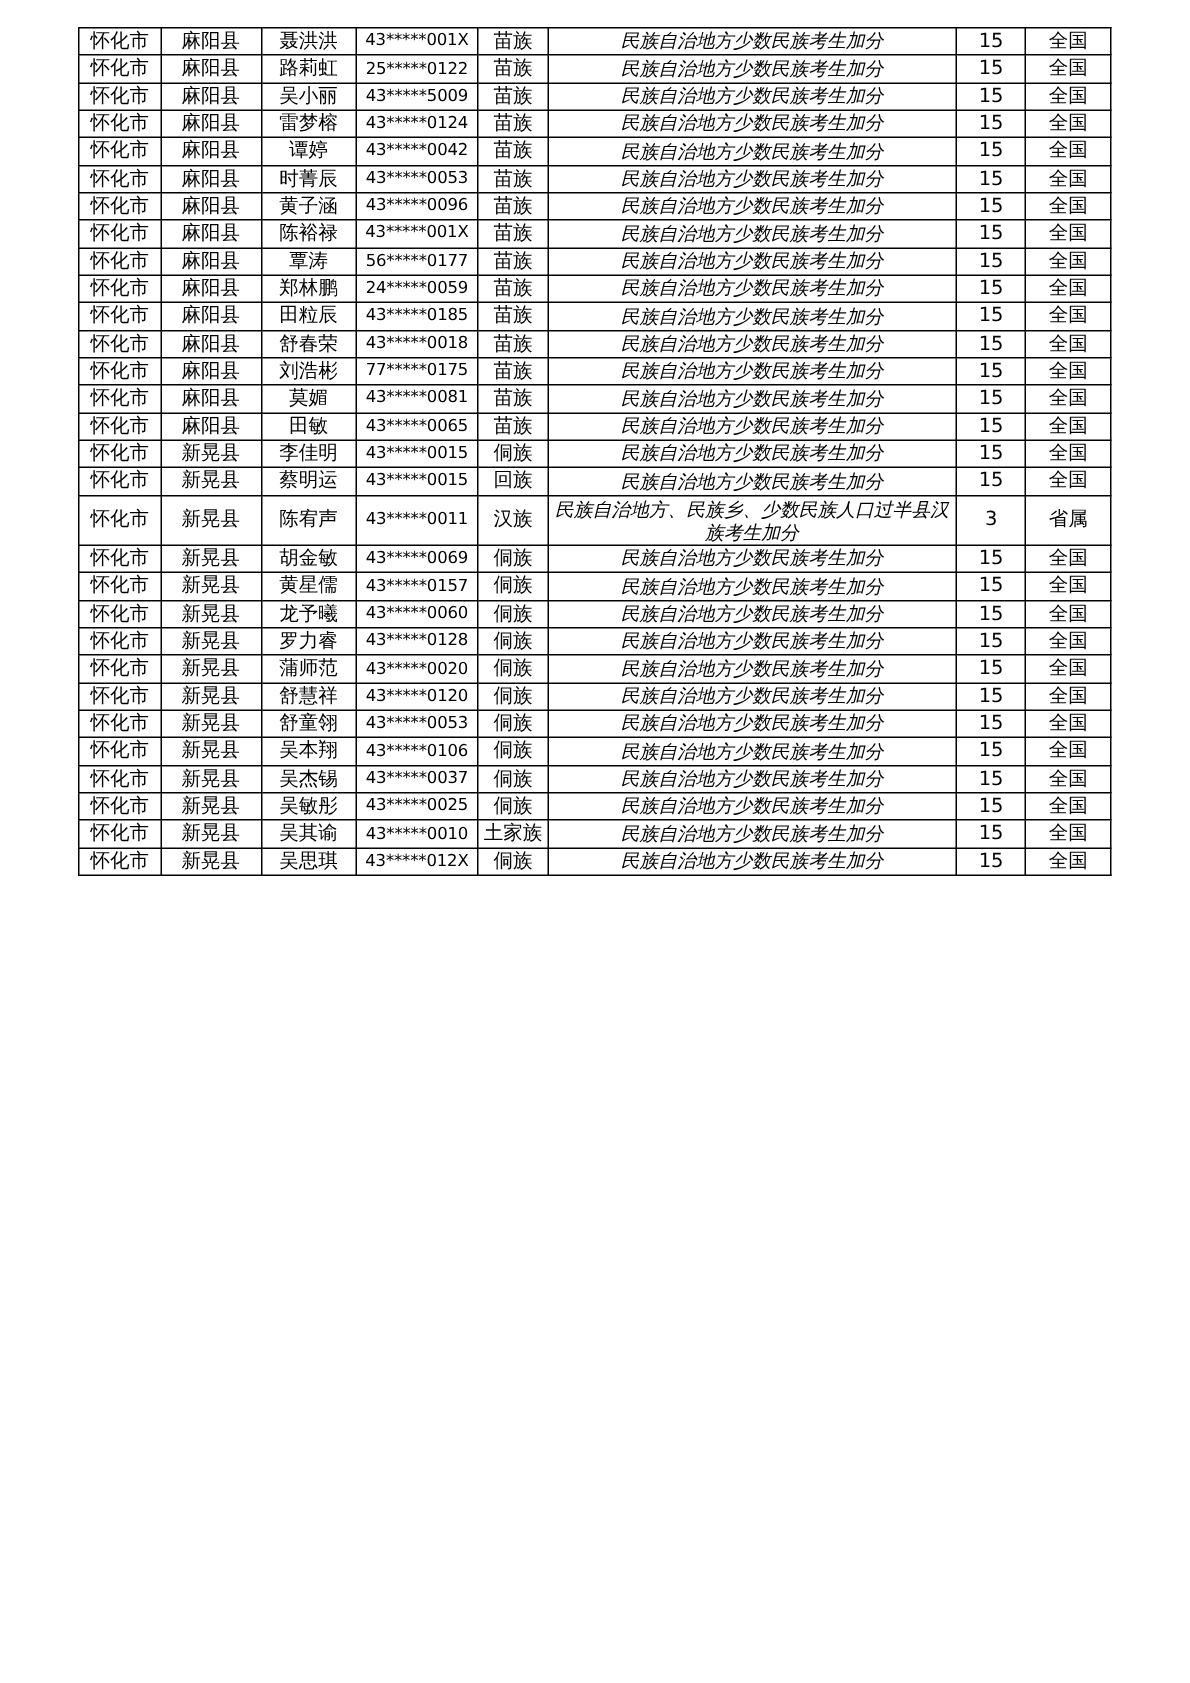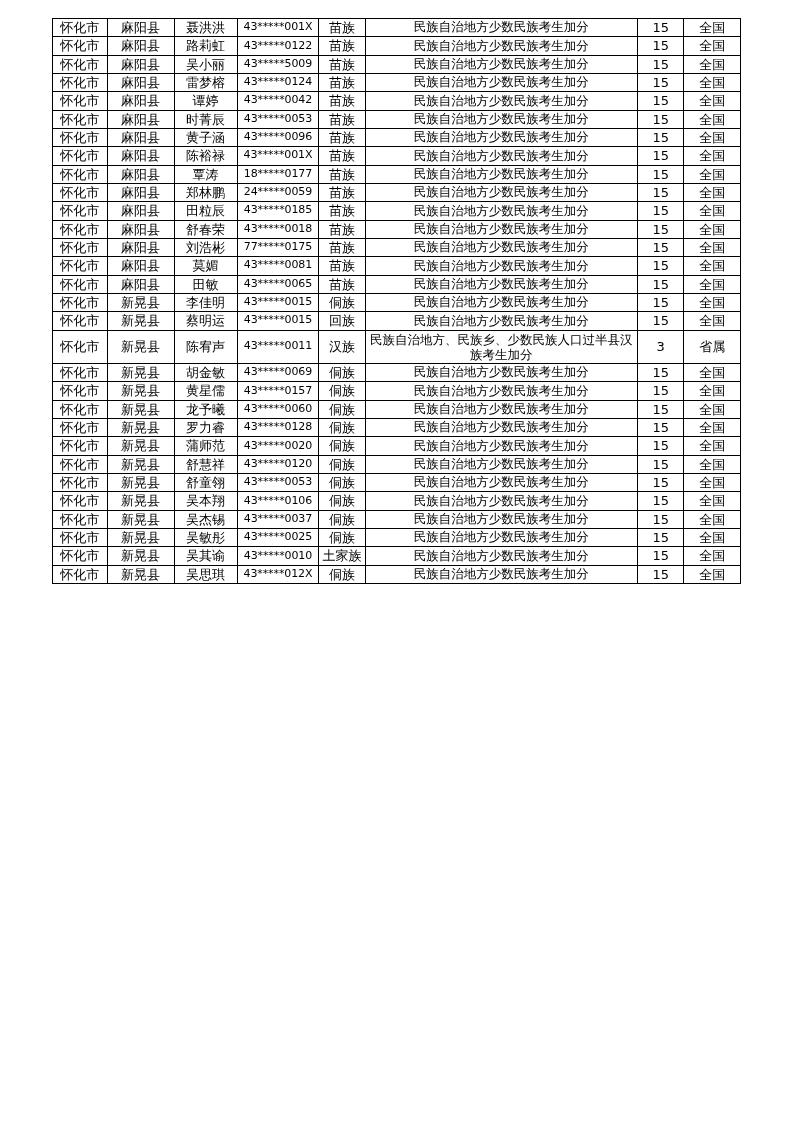--- a/index.html
+++ b/index.html
@@ -49,20 +49,21 @@
     font-size: 13px;
   }
   td.id {
     font-size: 11px;
     letter-spacing: -0.1px;
   }
   td.reason {
     font-size: 12.5px;
     padding-left: 4px;
     padding-right: 4px;
+    font-style: italic;
   }
   td.reason.two-line {
     line-height: 1.22;
   }
   td.city { line-height: 1.15; }
 </style>
 </head>
 <body>
 
 <div class="page">
@@ -85,21 +86,21 @@
           <td class="id">43*****001X</td>
           <td class="ethnic">苗族</td>
           <td class="reason">民族自治地方少数民族考生加分</td>
           <td class="score">15</td>
           <td class="scope">全国</td>
         </tr>
         <tr>
           <td class="city">怀化市</td>
           <td class="county">麻阳县</td>
           <td class="name">路莉虹</td>
-          <td class="id">43*****0122</td>
+          <td class="id">25*****0122</td>
           <td class="ethnic">苗族</td>
           <td class="reason">民族自治地方少数民族考生加分</td>
           <td class="score">15</td>
           <td class="scope">全国</td>
         </tr>
         <tr>
           <td class="city">怀化市</td>
           <td class="county">麻阳县</td>
           <td class="name">吴小丽</td>
           <td class="id">43*****5009</td>
@@ -155,21 +156,21 @@
           <td class="id">43*****001X</td>
           <td class="ethnic">苗族</td>
           <td class="reason">民族自治地方少数民族考生加分</td>
           <td class="score">15</td>
           <td class="scope">全国</td>
         </tr>
         <tr>
           <td class="city">怀化市</td>
           <td class="county">麻阳县</td>
           <td class="name">覃涛</td>
-          <td class="id">18*****0177</td>
+          <td class="id">56*****0177</td>
           <td class="ethnic">苗族</td>
           <td class="reason">民族自治地方少数民族考生加分</td>
           <td class="score">15</td>
           <td class="scope">全国</td>
         </tr>
         <tr>
           <td class="city">怀化市</td>
           <td class="county">麻阳县</td>
           <td class="name">郑林鹏</td>
           <td class="id">24*****0059</td>

